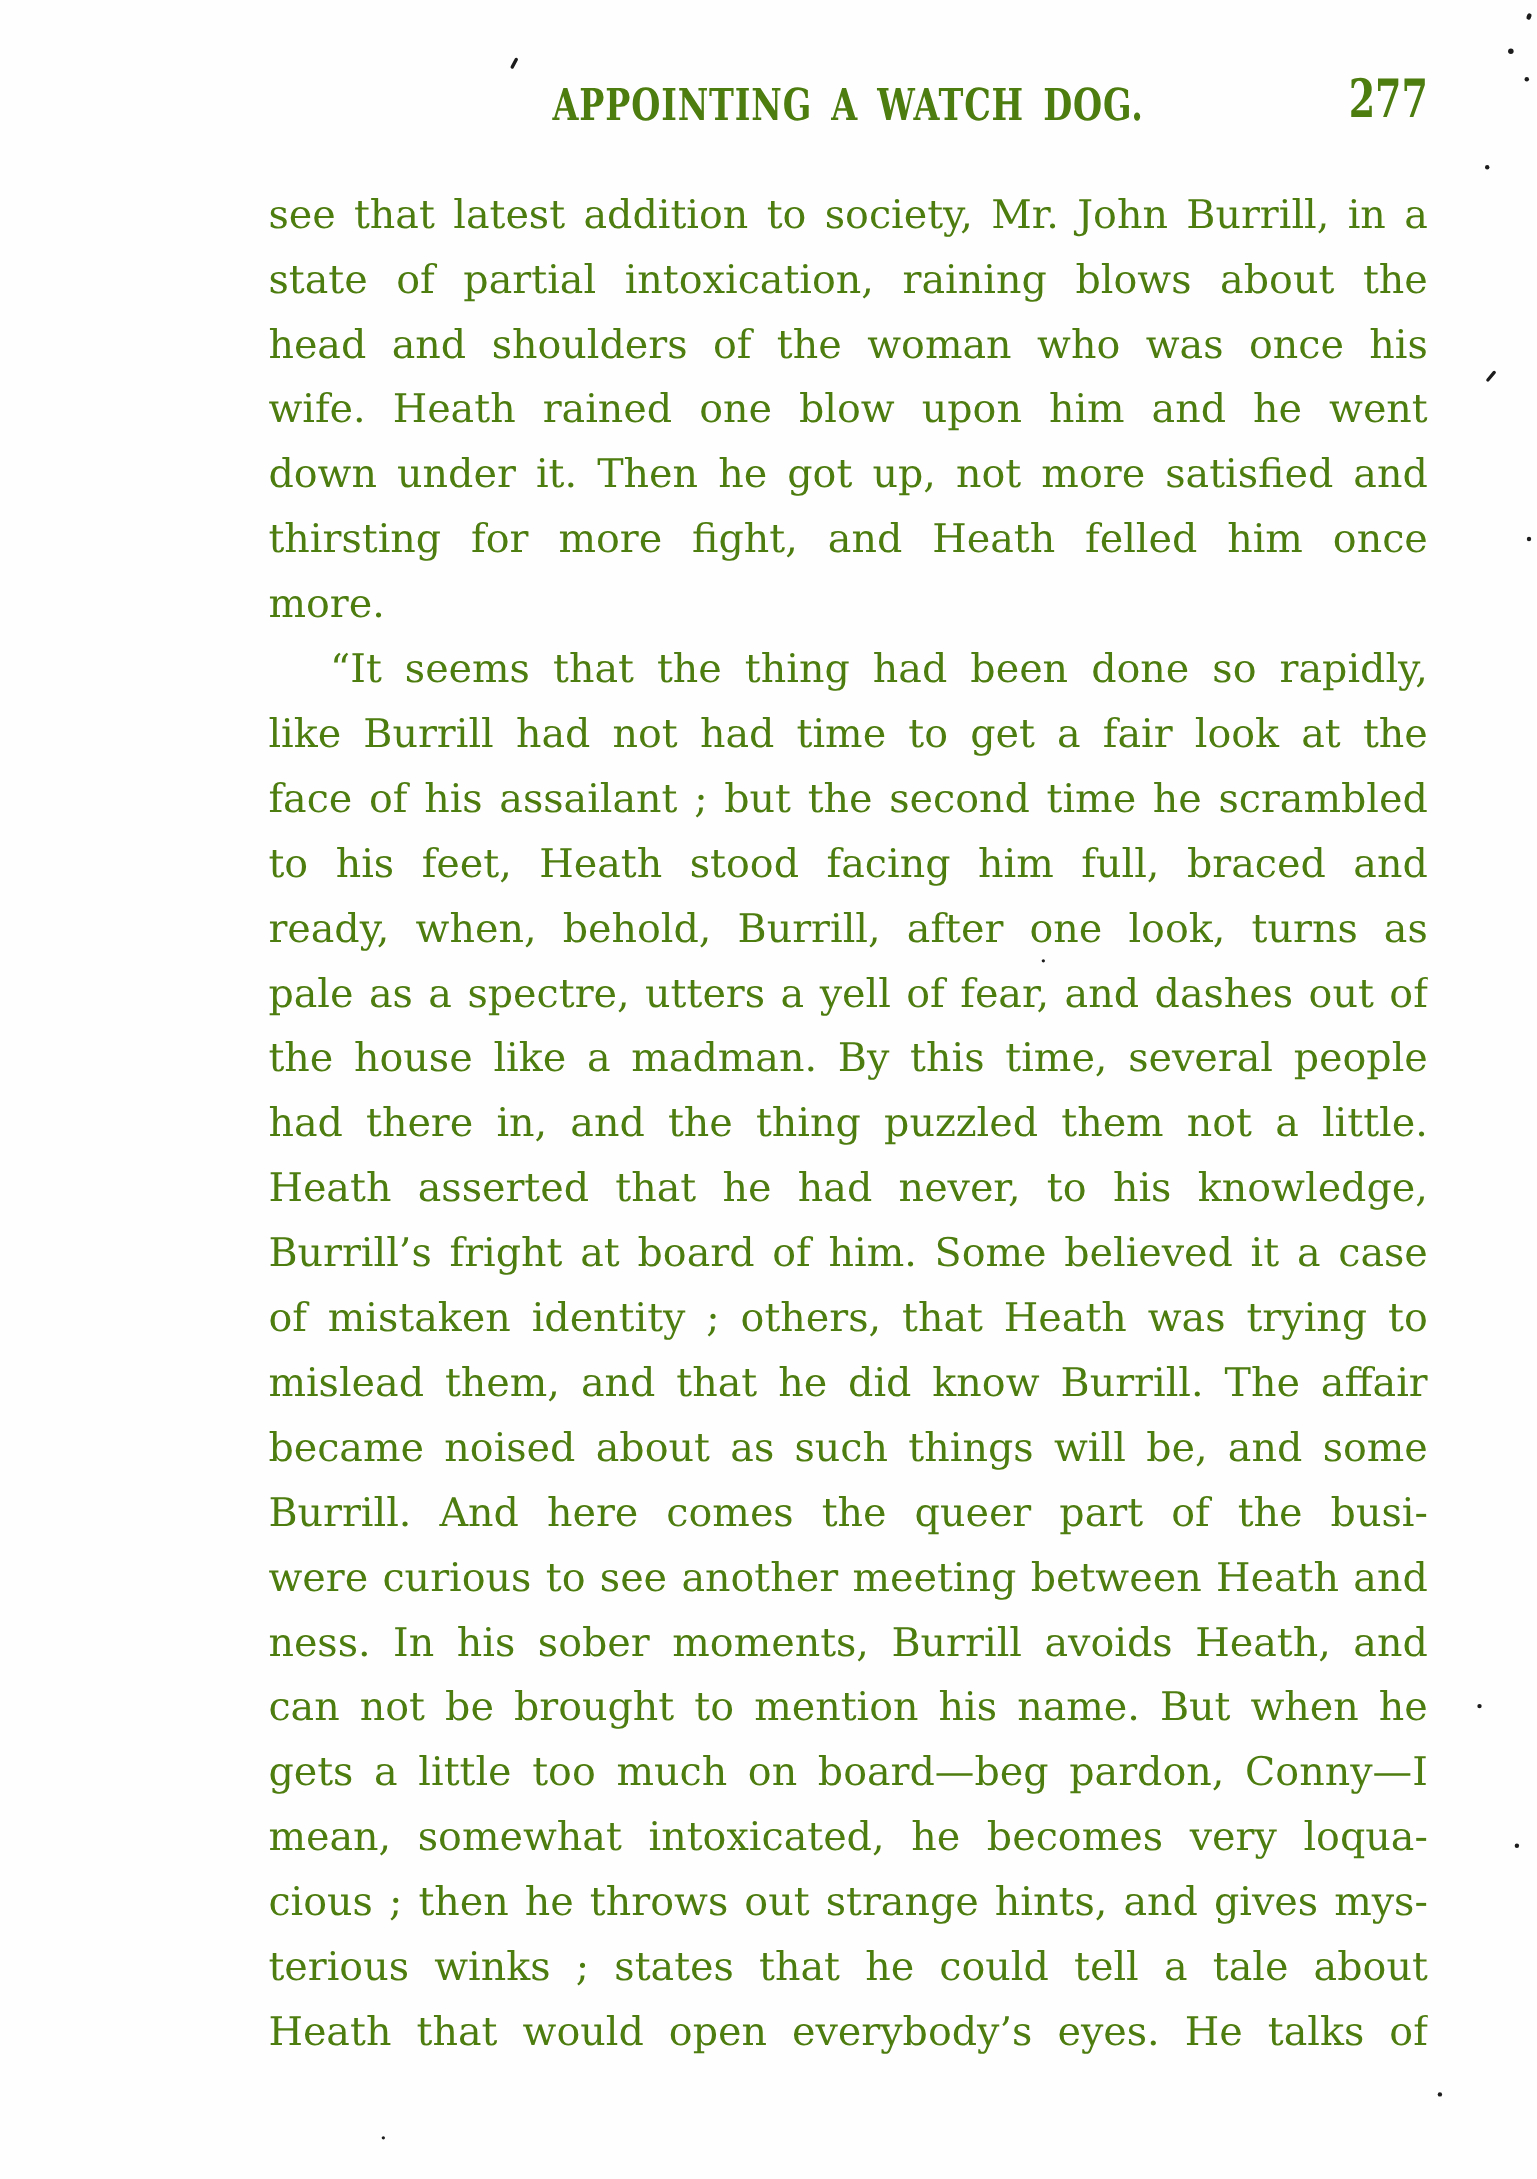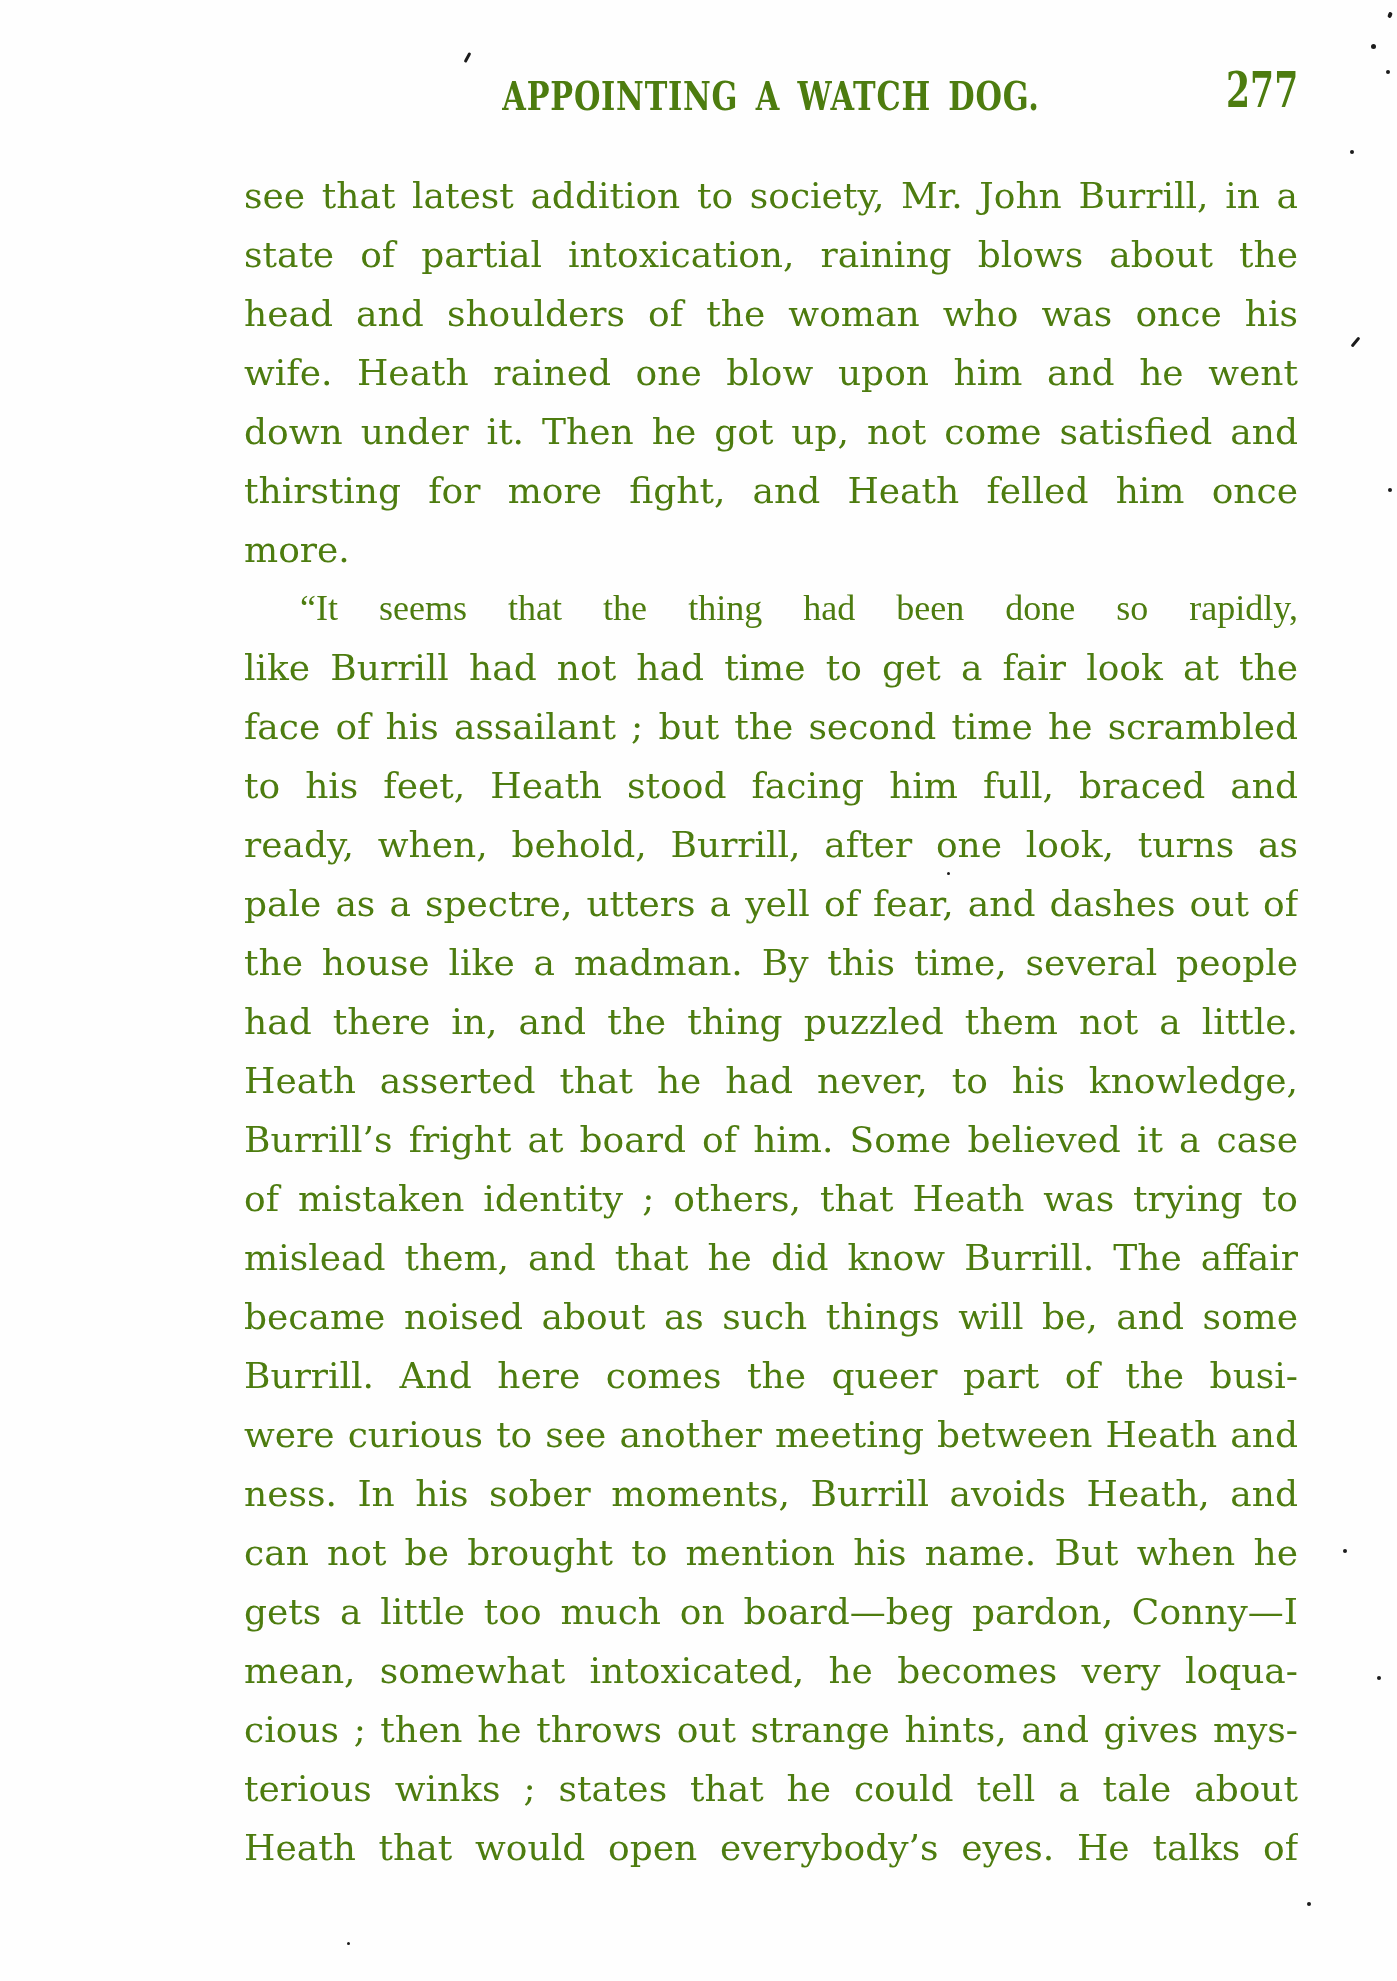--- a/index.html
+++ b/index.html
@@ -50,21 +50,21 @@
     line-height: 59px;
   }
   .paragraph { margin: 0; }
   .line {
     height: 59px;
     text-align: justify;
     -moz-text-align-last: justify;
     text-align-last: justify;
     overflow: hidden;
   }
-  .line.indent { text-indent: 56px; font-family: Liberation Serif, serif; }
+  .line.indent { text-indent: 56px; }
   
   .speck {
     position: absolute;
     background: #1c1c1c;
     border-radius: 50%;
   }
   .speck.tick { border-radius: 2px; }
   #s1  { left: 466px;  top: 52px;   width: 3px; height: 11px; transform: rotate(28deg); }
   #s2  { left: 1371px; top: 44px;   width: 5px; height: 5px; }
   #s3  { left: 1386px; top: 70px;   width: 4px; height: 4px; }
@@ -86,21 +86,21 @@
     <div class="running-title">APPOINTING A WATCH DOG.</div>
     <div class="page-number">277</div>
   </div>
 
   <div class="page-body">
       <div class="paragraph">
         <div class="line">see that latest addition to society, Mr. John Burrill, in a</div>
         <div class="line">state of partial intoxication, raining blows about the</div>
         <div class="line">head and shoulders of the woman who was once his</div>
         <div class="line">wife. Heath rained one blow upon him and he went</div>
-        <div class="line">down under it. Then he got up, not come satisfied and</div>
+        <div class="line">down under it. Then he got up, not more satisfied and</div>
         <div class="line">thirsting for more fight, and Heath felled him once</div>
         <div class="line">more.</div>
       </div>
       <div class="paragraph">
         <div class="line indent">“It seems that the thing had been done so rapidly,</div>
         <div class="line">like Burrill had not had time to get a fair look at the</div>
         <div class="line">face of his assailant ; but the second time he scrambled</div>
         <div class="line">to his feet, Heath stood facing him full, braced and</div>
         <div class="line">ready, when, behold, Burrill, after one look, turns as</div>
         <div class="line">pale as a spectre, utters a yell of fear, and dashes out of</div>

